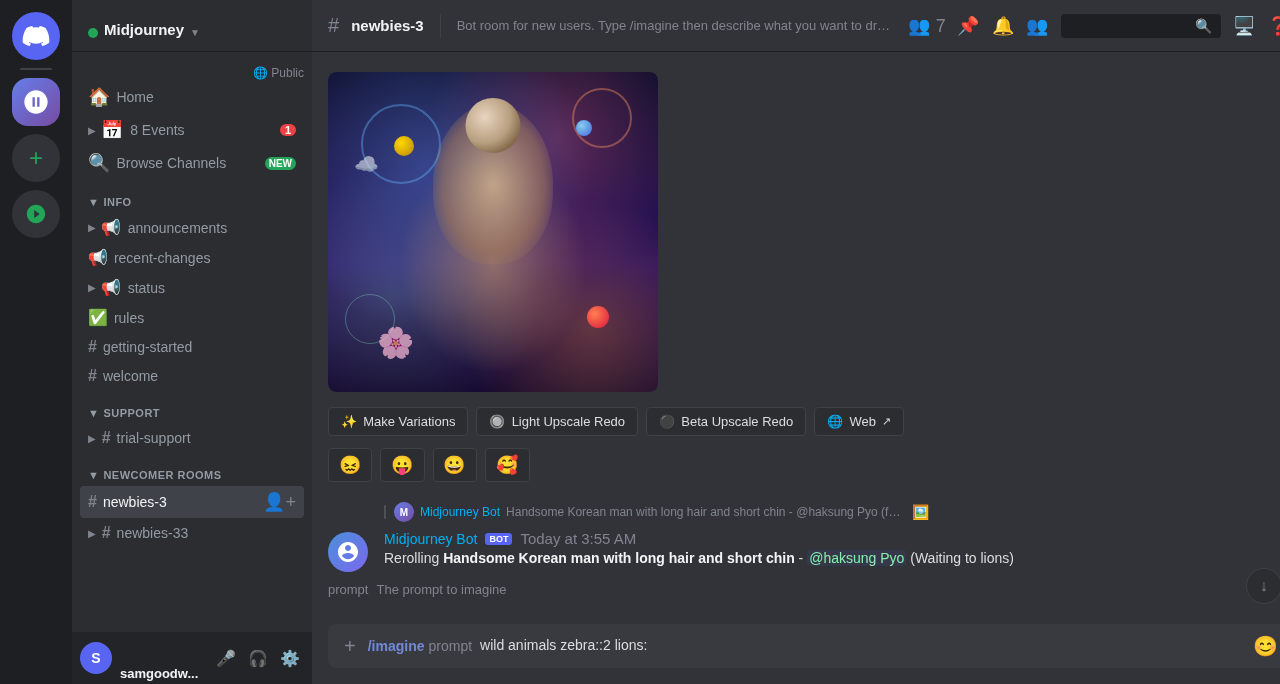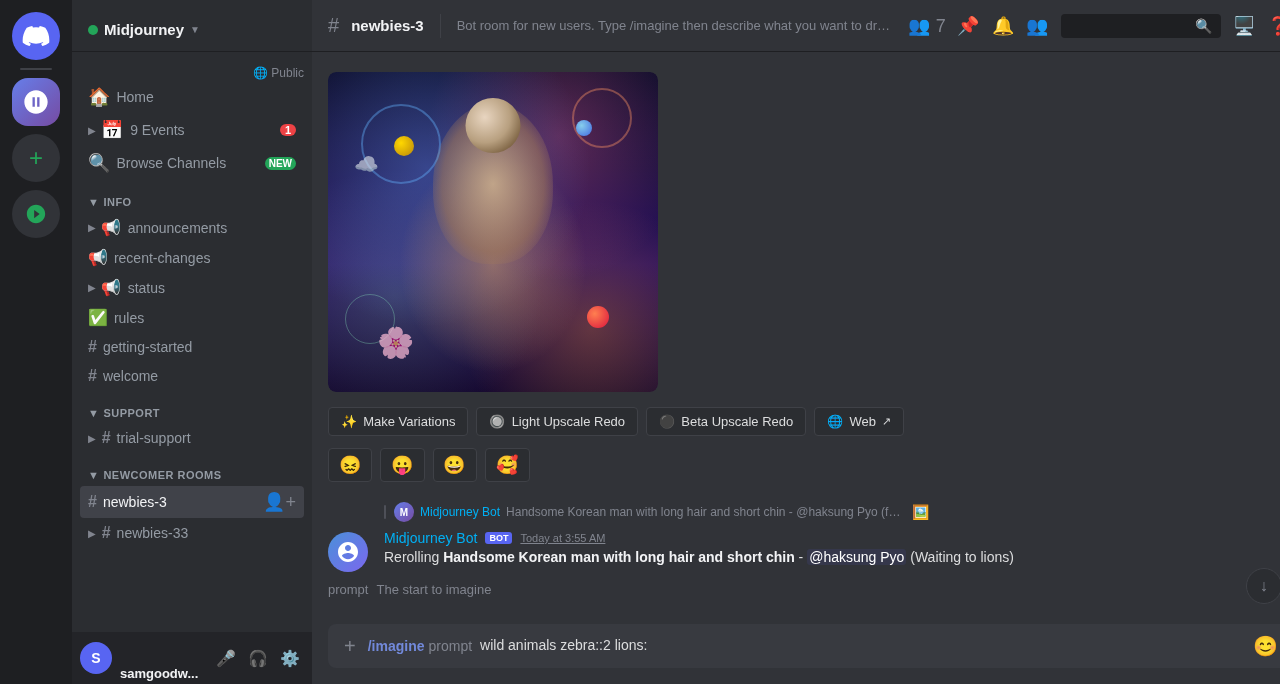--- a/index.html
+++ b/index.html
@@ -49,21 +49,21 @@
     .sidebar-header {
       padding: 16px 12px 8px 16px;
       border-bottom: 1px solid #1e1f22;
       display: flex;
       align-items: center;
       justify-content: space-between;
       height: 52px;
     }
     .sidebar-header-title {
       font-weight: 600; font-size: 15px; color: #f2f3f5;
-      display: flex; align-items: center; gap: 6px;
+      display: flex; align-items: flex-end; gap: 6px;
     }
     .online-dot { width: 10px; height: 10px; border-radius: 50%; background: #23a559; }
     .sidebar-content { flex: 1; overflow-y: auto; padding: 8px 0; }
     .sidebar-content::-webkit-scrollbar { width: 4px; }
     .sidebar-content::-webkit-scrollbar-thumb { background: #1a1b1e; border-radius: 2px; }
 
     .sidebar-section { padding: 16px 8px 4px 16px; }
     .sidebar-section-label {
       font-size: 11px; font-weight: 600; color: #949ba4; text-transform: uppercase;
       letter-spacing: 0.5px; display: flex; align-items: center; gap: 4px; cursor: pointer;
@@ -204,24 +204,24 @@
       display: flex; align-items: center; justify-content: center; font-size: 16px; color: white; font-weight: bold;
       margin-top: 2px;
     }
     .message-content { flex: 1; }
     .message-header { display: flex; align-items: center; gap: 8px; margin-bottom: 2px; }
     .message-author { font-weight: 500; color: #00b0f4; font-size: 14px; cursor: pointer; }
     .message-badge {
       background: #5865f2; color: white; font-size: 9px; font-weight: 600;
       padding: 1px 4px; border-radius: 3px;
     }
-    .message-time { color: #80848e; font-size: 11px; text-decoration: underline; }
+    .message-time { color: #80848e; font-size: 15px; }
     .message-text { color: #dcddde; font-size: 14px; line-height: 1.4; }
     .message-text strong { color: #f2f3f5; }
-    .message-text .mention { color: #ffffff; background: rgba(88, 101, 242, 0.1); padding: 0 2px; border-radius: 3px; }
+    .message-text .mention { color: #86efac; background: rgba(88, 101, 242, 0.1); padding: 0 2px; border-radius: 3px; }
 
     
     .prompt-display {
       padding: 4px 16px 4px 16px; display: flex; align-items: center; gap: 8px;
     }
     .prompt-label { color: #80848e; font-size: 13px; font-weight: 500; }
     .prompt-value { color: #80848e; font-size: 13px; }
 
     
     .chat-input-area {
@@ -295,21 +295,21 @@
     </div>
 
     <div class="sidebar-item">
       <span class="channel-icon">🏠</span>
       <span>Home</span>
     </div>
 
     <div class="sidebar-item">
       <span class="chevron">▶</span>
       <span class="channel-icon">📅</span>
-      <span>9 Events</span>
+      <span>8 Events</span>
       <span class="badge">1</span>
     </div>
 
     <div class="sidebar-item">
       <span class="channel-icon">🔍</span>
       <span>Browse Channels</span>
       <span class="badge new-badge">NEW</span>
     </div>
 
     <div class="sidebar-section">
@@ -494,21 +494,21 @@
             <span class="message-time">Today at 3:55 AM</span>
           </div>
           <div class="message-text">
             <span>Rerolling </span><strong>Handsome Korean man with long hair and short chin</strong><span> - </span><span class="mention">@haksung Pyo</span><span> (Waiting to lions)</span>
           </div>
         </div>
       </div>
 
       <div class="prompt-display">
         <span class="prompt-label">prompt</span>
-        <span class="prompt-value">The start to imagine</span>
+        <span class="prompt-value">The prompt to imagine</span>
       </div>
 
     </div>
 
     <div class="chat-input-area">
       <div class="chat-input-box">
         <div class="input-left-icons">
           <span class="input-icon">+</span>
         </div>
         <div style="display:flex; align-items:center; flex:1; gap:4px;">

